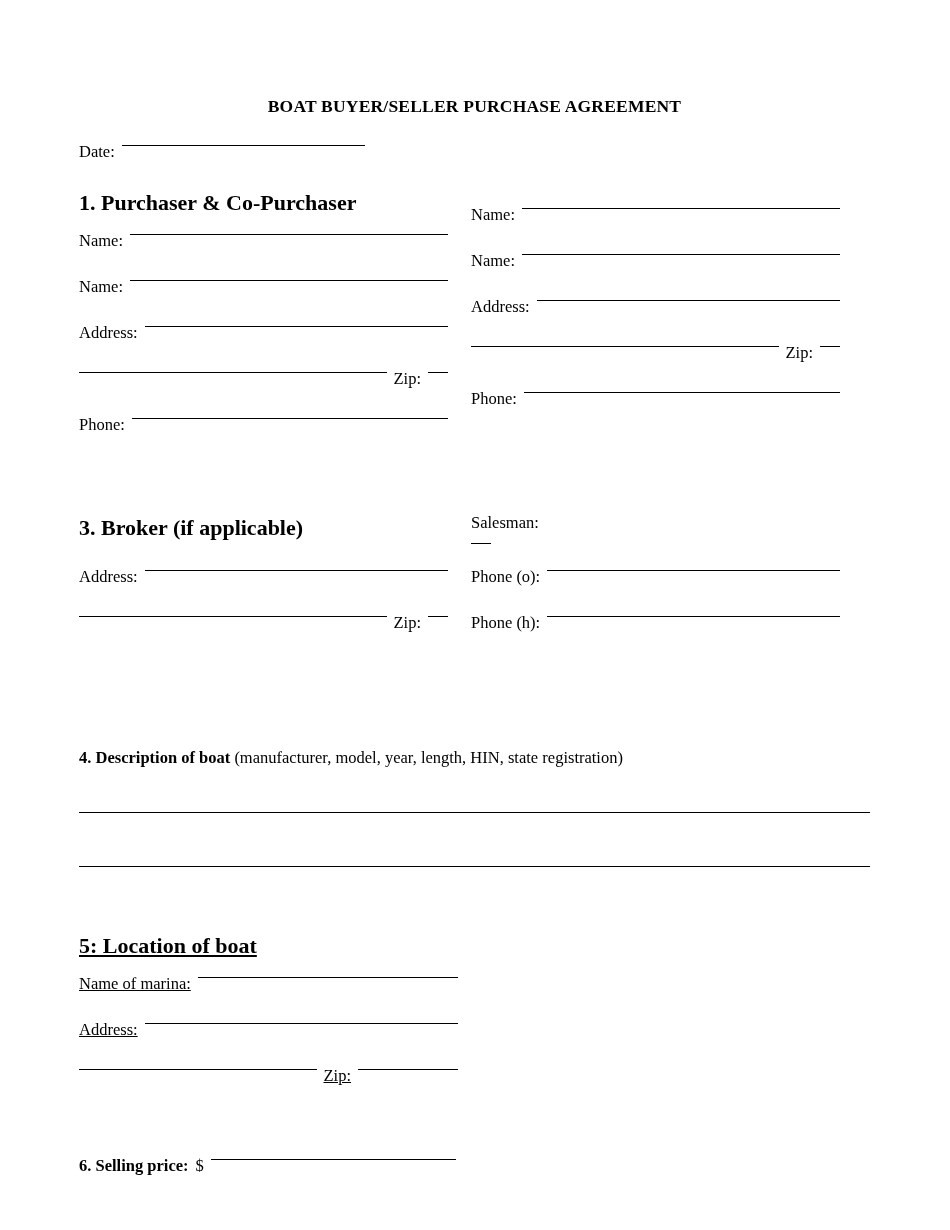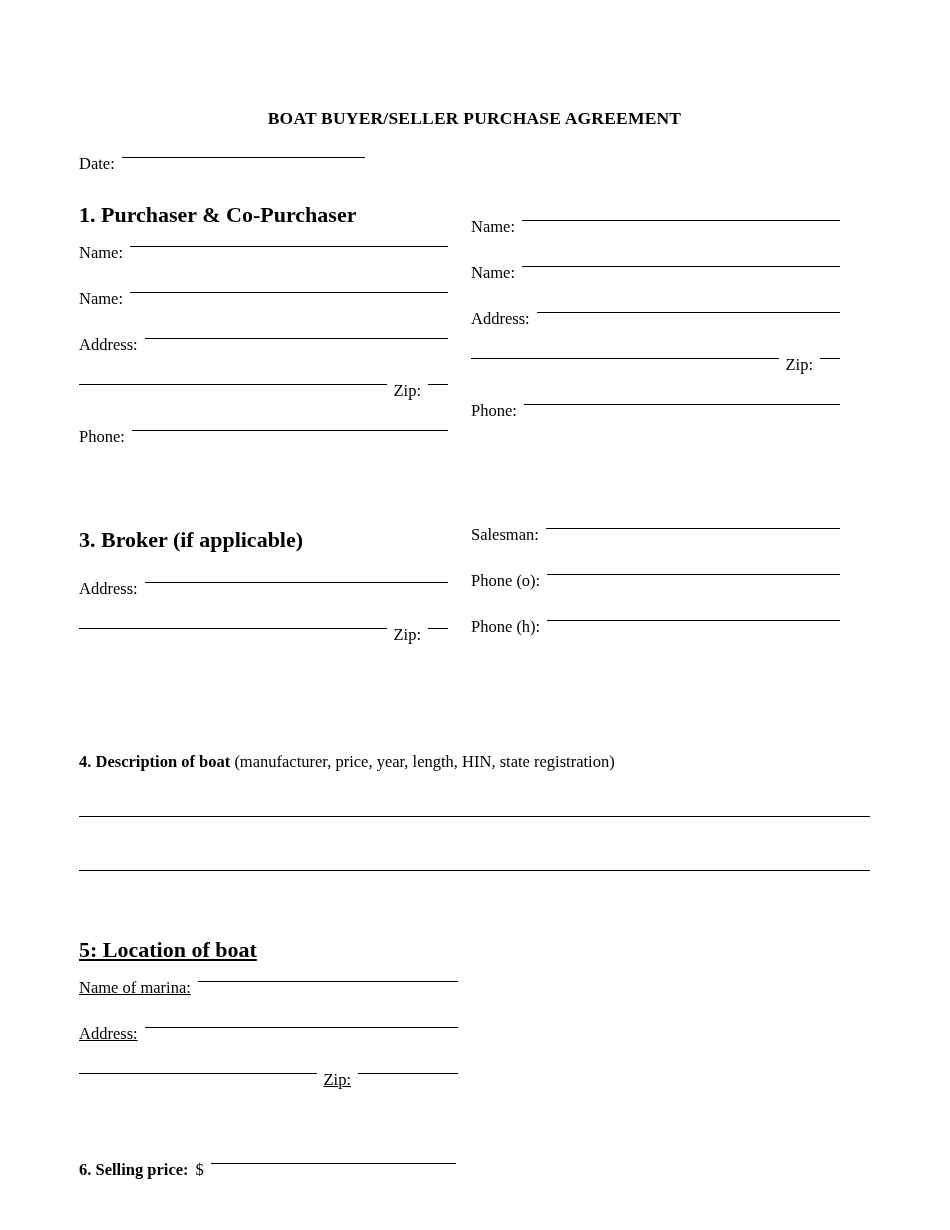--- a/index.html
+++ b/index.html
@@ -9,21 +9,21 @@
     height: 1230px;
     box-sizing: border-box;
     padding: 92px 80px 0 79px;
     background: #ffffff;
     color: #000000;
     font-family: "Liberation Serif", "DejaVu Serif", serif;
     font-size: 16.5px;
     overflow: hidden;
   }
   .title {
-    margin: 16px;
+    margin: 4px;
     text-align: center;
     font-size: 17.5px;
     font-weight: bold;
     letter-spacing: 0.2px;
   }
   .sec-heading {
     margin: 0;
     font-size: 22px;
     font-weight: bold;
   }
@@ -144,40 +144,40 @@
       </div>
       <div class="frow">
         <span class="line"></span>
         <span>Zip:</span>
         <span class="line fixed zip-short"></span>
       </div>
     </div>
 
     <div>
       <h2 class="sec-heading">&nbsp;</h2>
-      <div class="frow first" style="margin-top:15px; position:relative; top:-43px;">
+      <div class="frow first" style="margin-top:15px; position:relative; top:-43px;flex-direction:column;">
         <span>Salesman:</span>
         <span class="line"></span>
       </div>
       <div class="frow" style="position:relative; top:-43px;">
         <span>Phone (o):</span>
         <span class="line"></span>
       </div>
       <div class="frow" style="position:relative; top:-43px;">
         <span>Phone (h):</span>
         <span class="line"></span>
       </div>
     </div>
 
   </div>
 
   <div class="desc-section">
     <div>
       <span class="bold">4. Description of boat</span>
-      <span class="desc-heading-note">(manufacturer, price, year, length, HIN, state registration)</span>
+      <span class="desc-heading-note">(manufacturer, model, year, length, HIN, state registration)</span>
     </div>
     <div class="full-line l1"></div>
     <div class="full-line l2"></div>
   </div>
 
   <div class="location-section">
     <h2 class="sec-heading">5: Location of boat</h2>
     <div class="frow first">
       <span>Name of marina:</span>
       <span class="line"></span>

